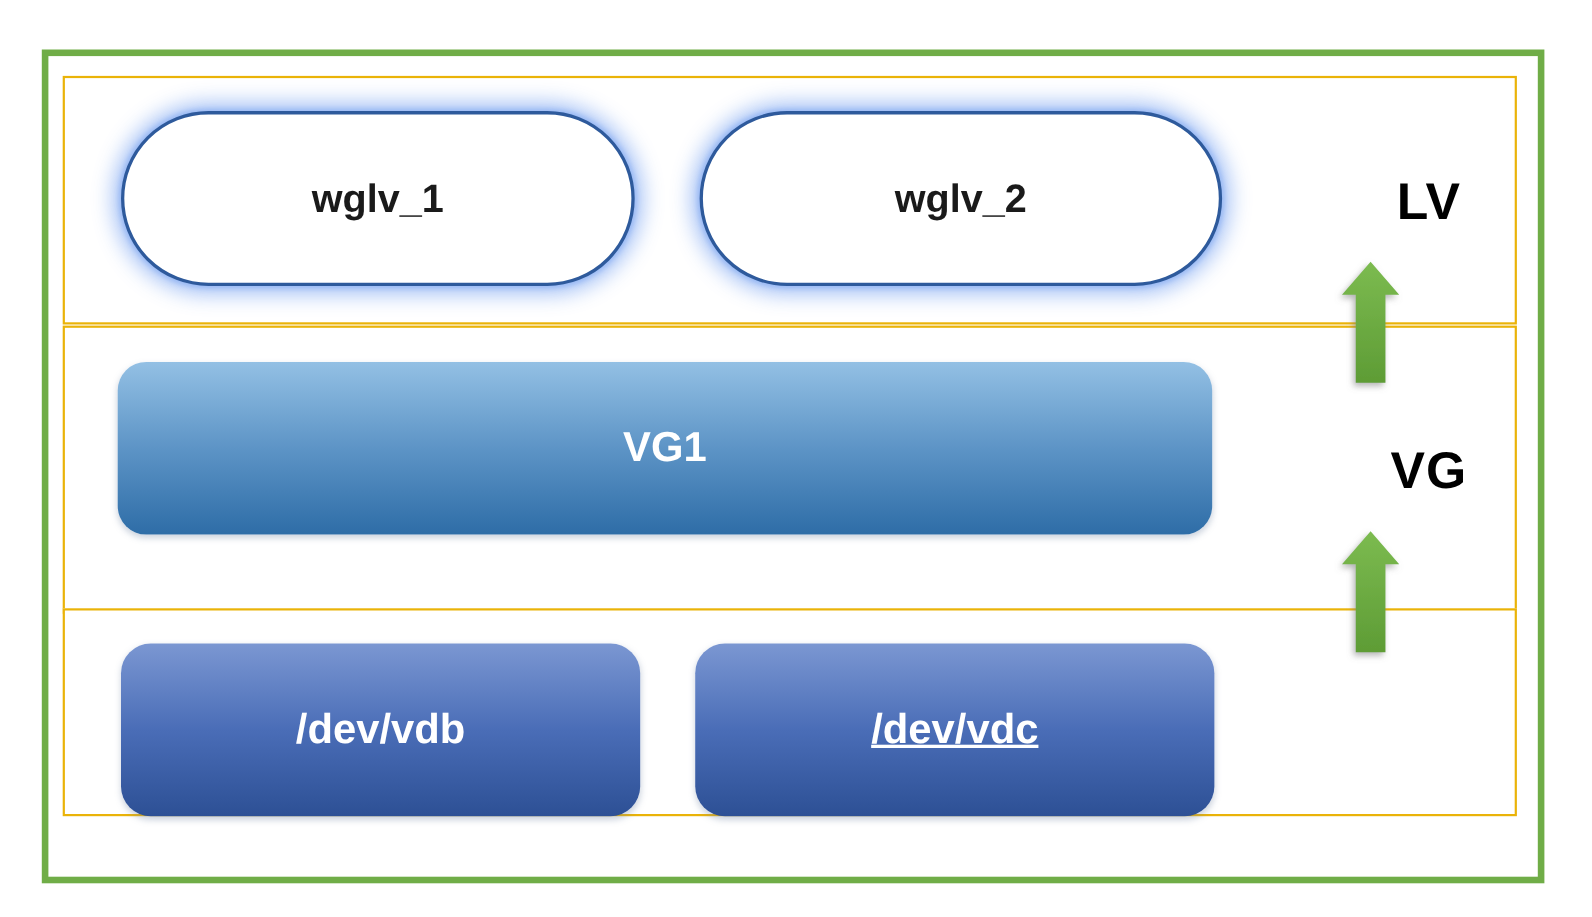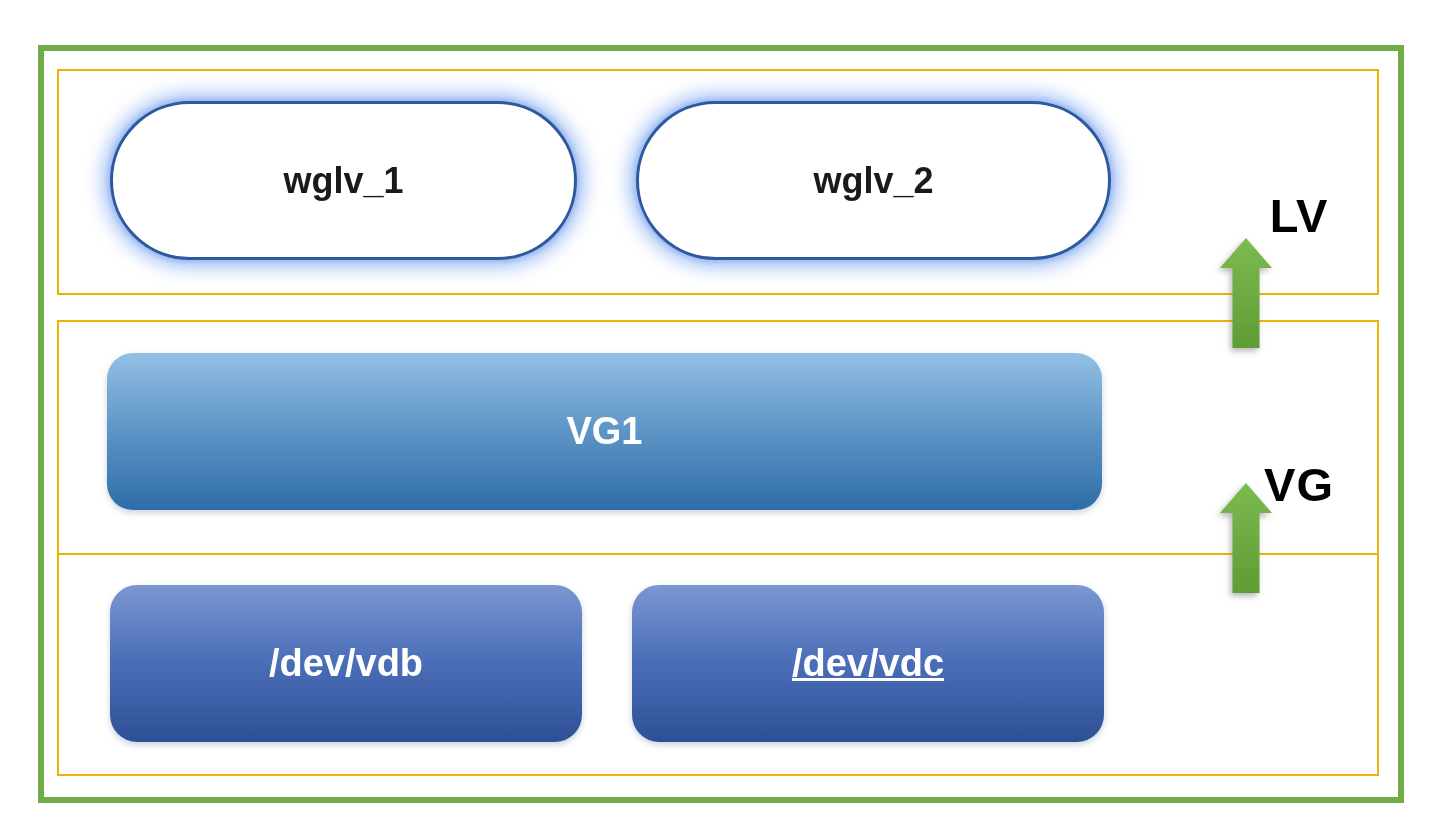--- a/index.html
+++ b/index.html
@@ -20,22 +20,22 @@
   }
   .layer {
     position: absolute;
     left: 57px;
     width: 1322px;
     border: 2px solid #eab308;
     box-sizing: border-box;
     background: #ffffff;
   }
   .layer-lv { top: 69px;  height: 226px; }
-  .layer-vg { top: 320px; height: 262px; }
-  .layer-pv { top: 553px; height: 223px; }
+  .layer-vg { top: 296px; height: 262px; }
+  .layer-pv { top: 553px; height: 189px; }
 
   .node {
     position: absolute;
     display: flex;
     align-items: center;
     justify-content: center;
     box-sizing: border-box;
     font-weight: bold;
   }
   
@@ -81,21 +81,20 @@
     position: absolute;
     left: 1150px; top: 0;
     width: 180px; height: 100%;
     display: flex;
     align-items: center;
     justify-content: center;
     font-size: 47px;
     font-weight: bold;
     color: #000000;
     letter-spacing: 1px;
-    margin-top: 33px;
   }
 
   .up-arrow {
     position: absolute;
     width: 56px; height: 114px;
     z-index: 5;
     overflow: visible;
   }
   .arrow-vg-to-lv { left: 1218px; top: 236px; }
   .arrow-pv-to-vg { left: 1218px; top: 481px; }

